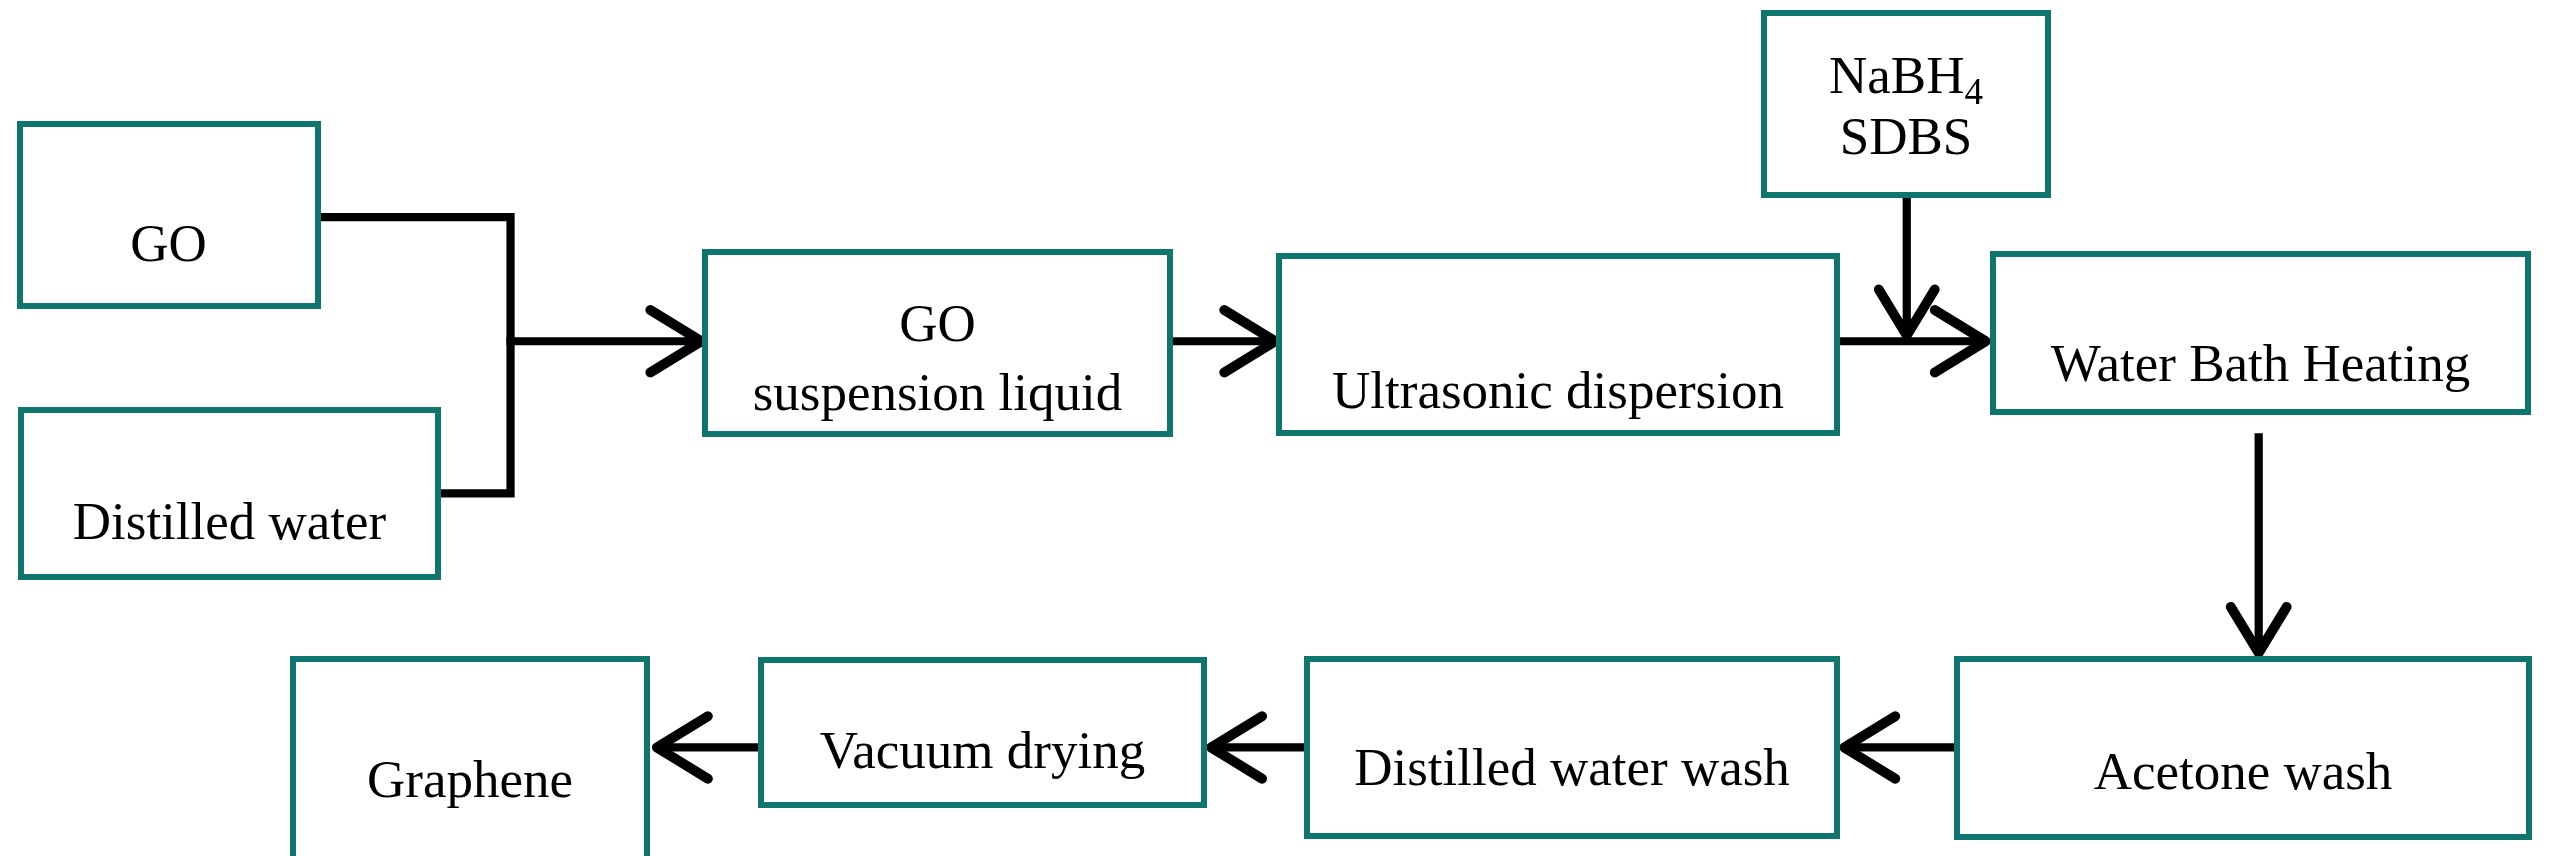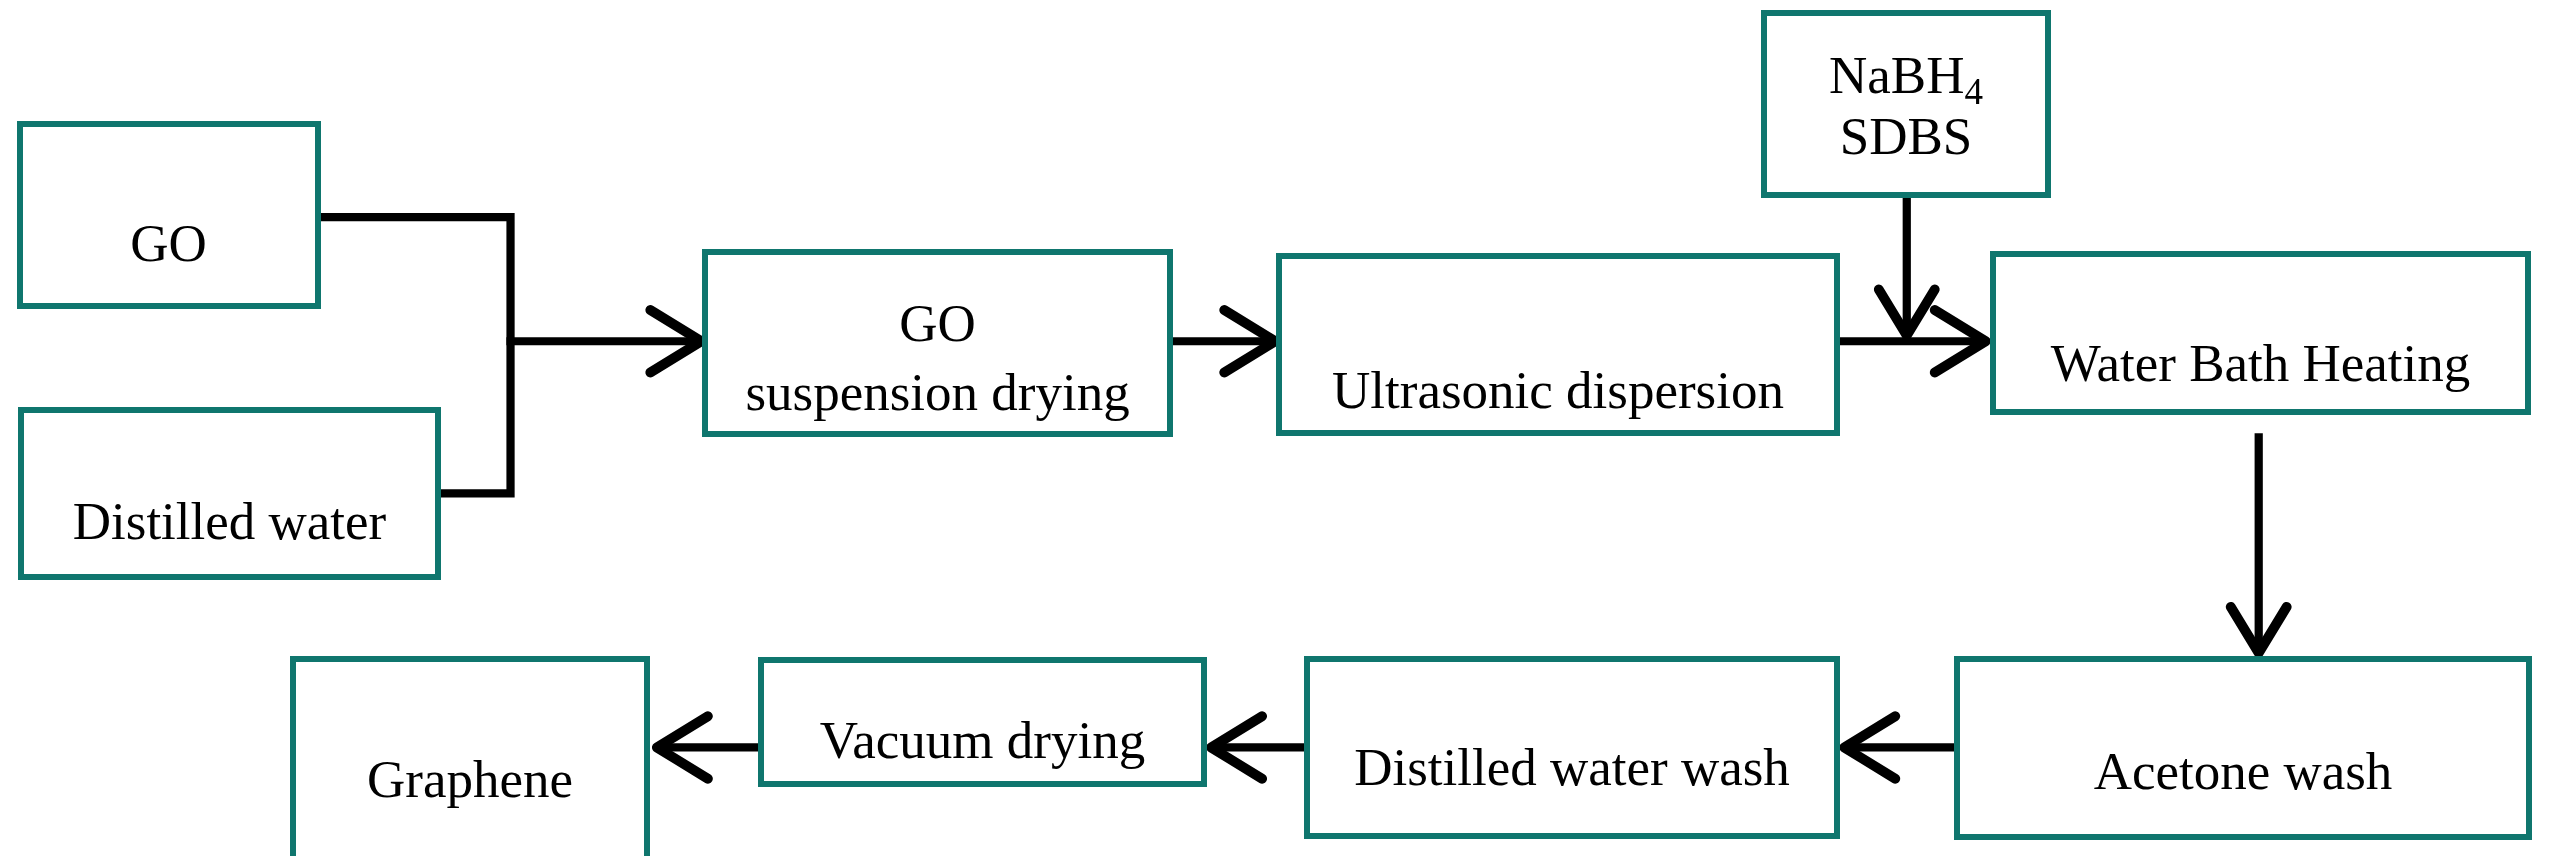--- a/index.html
+++ b/index.html
@@ -49,21 +49,21 @@
   }
   
   #n-go        { left: 16.5px;   top: 121px; width: 304px; height: 188px; }
   #n-dw        { left: 18px;   top: 407px; width: 423px; height: 173px; }
   #n-gosusp    { left: 702px;  top: 249px; width: 471px; height: 188px; }
   #n-ultra     { left: 1276px; top: 253px; width: 564px; height: 183px; }
   #n-nabh      { left: 1761px; top: 10px;  width: 290px; height: 188px; }
   #n-wbh       { left: 1990px; top: 251px; width: 541px; height: 164px; }
   #n-acetone   { left: 1954px; top: 656px; width: 578px; height: 184px; }
   #n-dww       { left: 1304px; top: 656px; width: 536px; height: 183px; align-items: center; }
-  #n-vac       { left: 758px;  top: 657px; width: 449px; height: 130px; }
+  #n-vac       { left: 758px;  top: 657px; width: 449px; height: 151px; }
   #n-graphene  { left: 290px;  top: 656px; width: 360px; height: 213px; }
   
   #n-go .label       { transform: translateY(28px); }
   #n-dw .label       { transform: translateY(28px); }
   #n-gosusp .label   { transform: translateY(15px); line-height: 1.3; }
   #n-ultra .label    { transform: translateY(30px); margin-top: 32px; }
   #n-nabh .label     { transform: translateY(1.6px);  line-height: 1.16; }
   #n-wbh .label      { transform: translateY(30px); }
   #n-acetone .label  { transform: translateY(23px); }
   #n-dww .label      { transform: translateY(20px); }
@@ -109,21 +109,21 @@
 
   <div class="node" id="n-dw">
     <div class="label">
       <span>Distilled water</span>
     </div>
   </div>
 
   <div class="node" id="n-gosusp">
     <div class="label">
       <span>GO</span>
-      <span>suspension drying</span>
+      <span>suspension liquid</span>
     </div>
   </div>
 
   <div class="node" id="n-ultra">
     <div class="label">
       <span>Ultrasonic dispersion</span>
     </div>
   </div>
 
   <div class="node" id="n-nabh">

